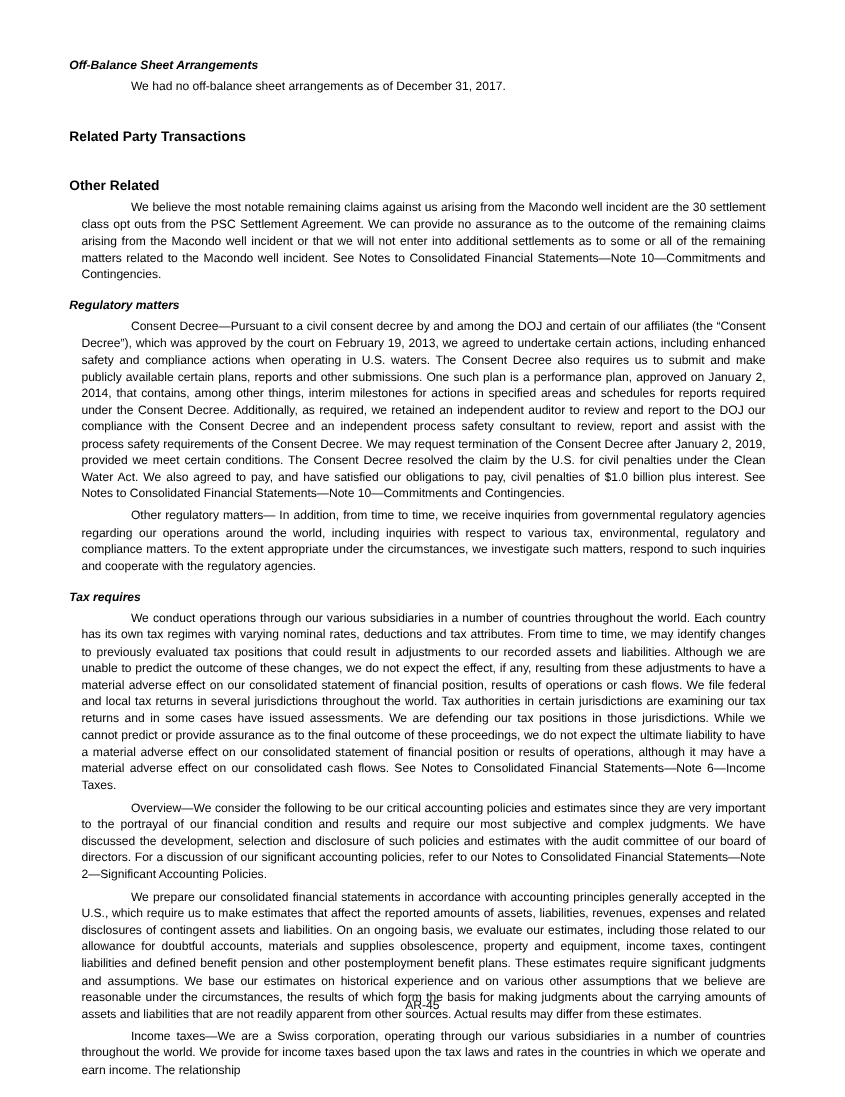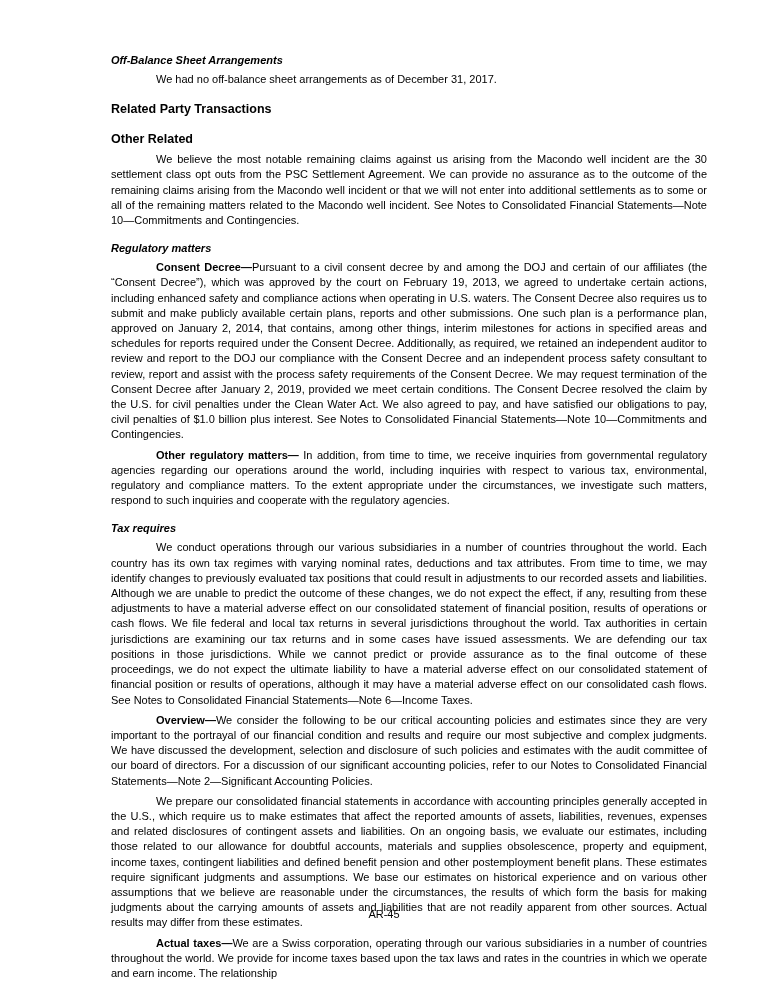--- a/index.html
+++ b/index.html
@@ -5,48 +5,47 @@
   html, body { margin: 0; padding: 0; background: #ffffff; }
   .page {
     position: relative;
     width: 768px;
     height: 997px;
     background: #ffffff;
     font-family: "Liberation Sans", sans-serif;
     color: #000000;
     overflow: hidden;
     box-sizing: border-box;
-    padding-left: 48px;
   }
   .content {
     padding: 53px 61px 0 63px;
   }
   h2.main-heading {
     font-size: 12.5px;
     font-weight: bold;
     font-style: normal;
-    margin: 15px 0 5px 0;
+    margin: 30px 0 5px 0;
     line-height: 15px;
   }
   h3.sub-heading {
     font-size: 11px;
     font-weight: bold;
     font-style: italic;
     margin: 13px 0 5px 0;
     line-height: 14px;
   }
   .content > :first-child { margin-top: 0; }
   p.body-para {
     font-size: 11px;
     line-height: 15.2px;
     text-align: justify;
     text-indent: 45px;
-    margin: 5px 0;
+    margin: 5px 11px;
   }
-  p.body-para .lead { font-weight: bold; }
+  p.body-para .lead { font-weight: normal; }
   .footer {
     position: absolute;
     left: 0;
     right: 0;
     top: 908px;
     text-align: center;
     font-size: 11px;
     color: #000000;
   }
 </style>
@@ -67,18 +66,18 @@
 
     <h3 class="sub-heading">Regulatory matters</h3>
     <p class="body-para"><span class="lead">Consent Decree—</span><span>Pursuant to a civil consent decree by and among the DOJ and certain of our affiliates (the “Consent Decree”), which was approved by the court on February 19, 2013, we agreed to undertake certain actions, including enhanced safety and compliance actions when operating in U.S. waters.  The Consent Decree also requires us to submit and make publicly available certain plans, reports and other submissions.  One such plan is a performance plan, approved on January 2, 2014, that contains, among other things, interim milestones for actions in specified areas and schedules for reports required under the Consent Decree.  Additionally, as required, we retained an independent auditor to review and report to the DOJ our compliance with the Consent Decree and an independent process safety consultant to review, report and assist with the process safety requirements of the Consent Decree.  We may request termination of the Consent Decree after January 2, 2019, provided we meet certain conditions.  The Consent Decree resolved the claim by the U.S. for civil penalties under the Clean Water Act.  We also agreed to pay, and have satisfied our obligations to pay, civil penalties of $1.0 billion plus interest.  See Notes to Consolidated Financial Statements—Note 10—Commitments and Contingencies.</span></p>
     <p class="body-para"><span class="lead">Other regulatory matters—</span><span> In addition, from time to time, we receive inquiries from governmental regulatory agencies regarding our operations around the world, including inquiries with respect to various tax, environmental, regulatory and compliance matters.  To the extent appropriate under the circumstances, we investigate such matters, respond to such inquiries and cooperate with the regulatory agencies.</span></p>
 
     <h3 class="sub-heading">Tax requires</h3>
     <p class="body-para"><span>We conduct operations through our various subsidiaries in a number of countries throughout the world.  Each country has its own tax regimes with varying nominal rates, deductions and tax attributes.  From time to time, we may identify changes to previously evaluated tax positions that could result in adjustments to our recorded assets and liabilities.  Although we are unable to predict the outcome of these changes, we do not expect the effect, if any, resulting from these adjustments to have a material adverse effect on our consolidated statement of financial position, results of operations or cash flows.  We file federal and local tax returns in several jurisdictions throughout the world.  Tax authorities in certain jurisdictions are examining our tax returns and in some cases have issued assessments.  We are defending our tax positions in those jurisdictions.  While we cannot predict or provide assurance as to the final outcome of these proceedings, we do not expect the ultimate liability to have a material adverse effect on our consolidated statement of financial position or results of operations, although it may have a material adverse effect on our consolidated cash flows.  See Notes to Consolidated Financial Statements—Note 6—Income Taxes.</span></p>
 
     <p class="body-para"><span class="lead">Overview—</span><span>We consider the following to be our critical accounting policies and estimates since they are very important to the portrayal of our financial condition and results and require our most subjective and complex judgments.  We have discussed the development, selection and disclosure of such policies and estimates with the audit committee of our board of directors.  For a discussion of our significant accounting policies, refer to our Notes to Consolidated Financial Statements—Note 2—Significant Accounting Policies.</span></p>
     <p class="body-para"><span>We prepare our consolidated financial statements in accordance with accounting principles generally accepted in the U.S., which require us to make estimates that affect the reported amounts of assets, liabilities, revenues, expenses and related disclosures of contingent assets and liabilities.  On an ongoing basis, we evaluate our estimates, including those related to our allowance for doubtful accounts, materials and supplies obsolescence, property and equipment, income taxes, contingent liabilities and defined benefit pension and other postemployment benefit plans.  These estimates require significant judgments and assumptions.  We base our estimates on historical experience and on various other assumptions that we believe are reasonable under the circumstances, the results of which form the basis for making judgments about the carrying amounts of assets and liabilities that are not readily apparent from other sources.  Actual results may differ from these estimates.</span></p>
-    <p class="body-para"><span class="lead">Actual taxes—</span><span>We are a Swiss corporation, operating through our various subsidiaries in a number of countries throughout the world.  We provide for income taxes based upon the tax laws and rates in the countries in which we operate and earn income.  The relationship</span></p>
+    <p class="body-para"><span class="lead">Income taxes—</span><span>We are a Swiss corporation, operating through our various subsidiaries in a number of countries throughout the world.  We provide for income taxes based upon the tax laws and rates in the countries in which we operate and earn income.  The relationship</span></p>
 
   </div>
 
   <div class="footer">AR-45</div>
 </div>
 
 </body></html>

